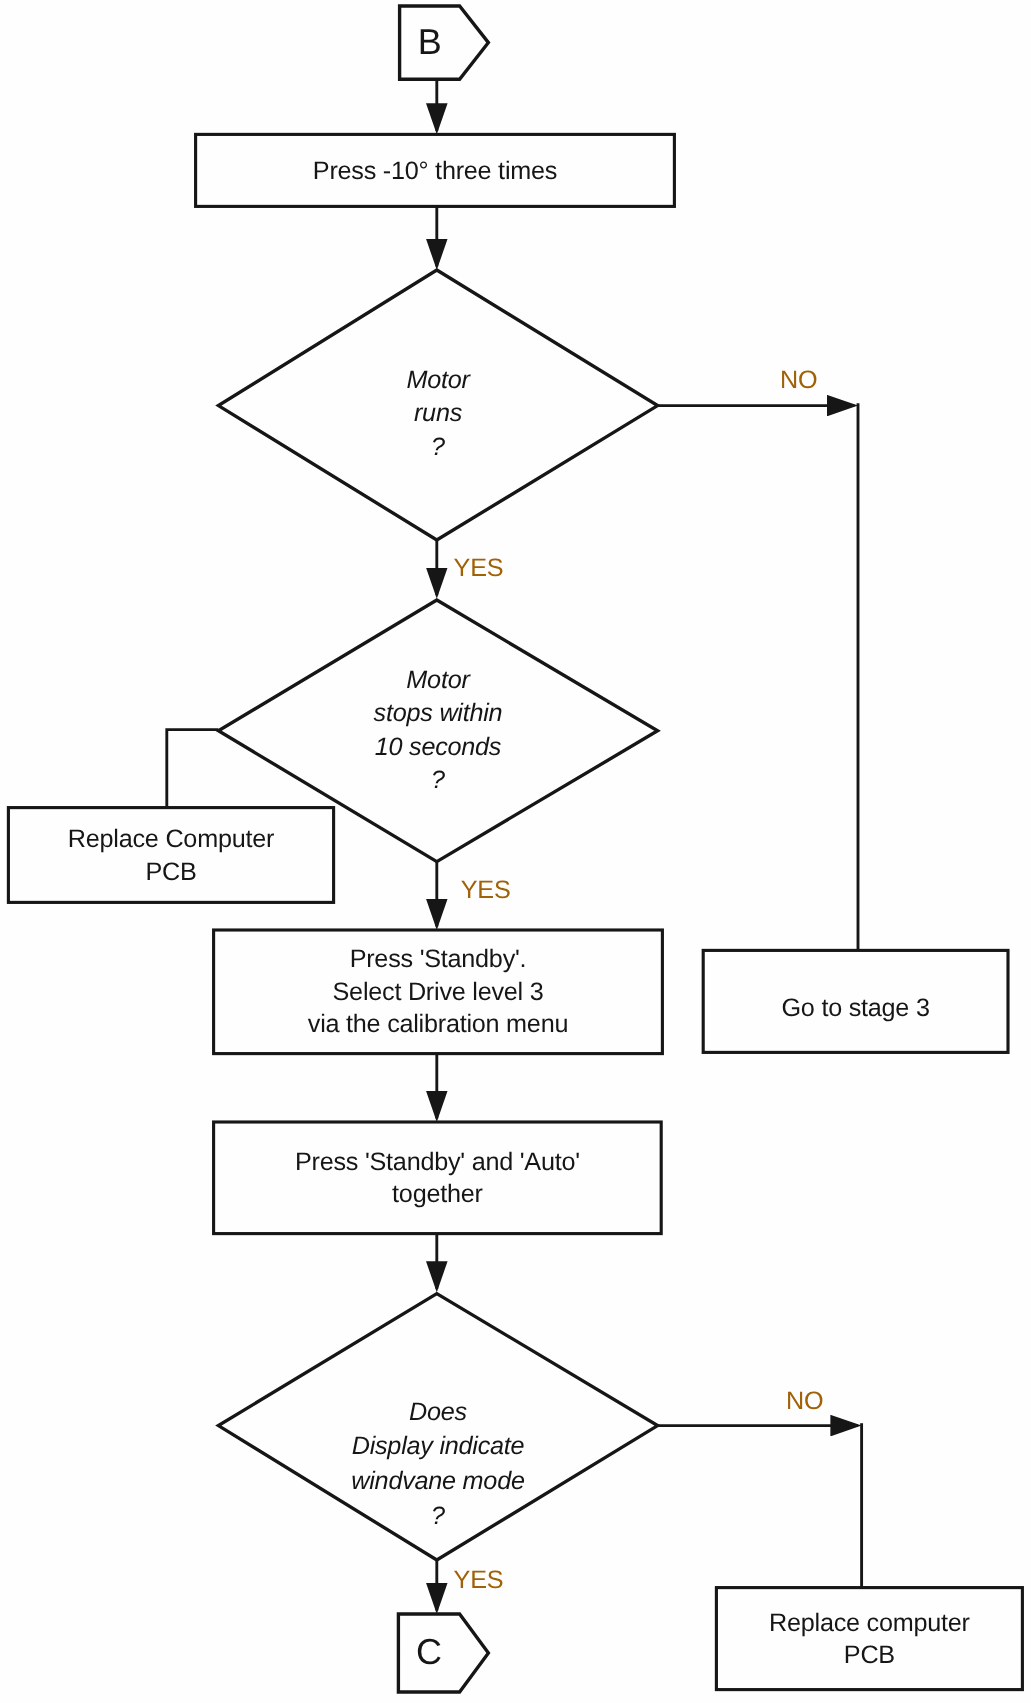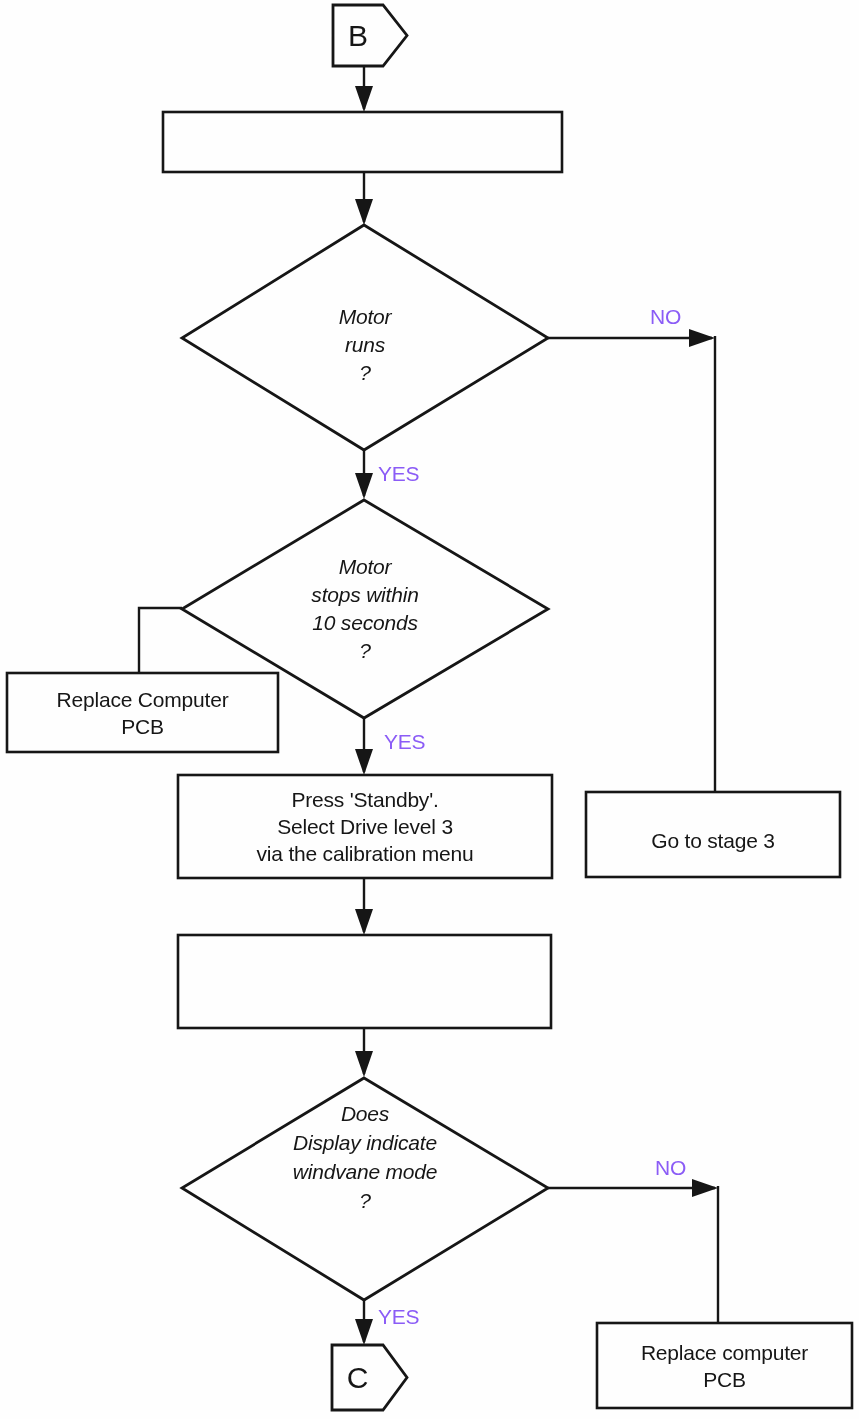--- a/index.html
+++ b/index.html
@@ -43,21 +43,21 @@
     line-height: 29px;
   }
   .connector-label {
     font-size: 30px;
     line-height: 30px;
   }
   .edge-label {
     position: absolute;
     font-size: 21px;
     line-height: 22px;
-    color: #8b5cf6;
+    color: #a16207;
     letter-spacing: -0.2px;
   }
 </style>
 </head>
 <body>
 
 <div id="page">
 
   <svg id="diagram-svg" viewBox="0 0 859 1419" xmlns="http://www.w3.org/2000/svg">
     <defs>
@@ -103,39 +103,42 @@
 
     <rect x="586" y="792" width="254" height="85" fill="#fefefe" stroke="#161616" stroke-width="2.6"></rect>
 
     <rect x="597" y="1323" width="255" height="85" fill="#fefefe" stroke="#161616" stroke-width="2.6"></rect>
 
     <polygon points="332,1345 383,1345 407,1377.5 383,1410 332,1410" fill="#fefefe" stroke="#161616" stroke-width="2.8"></polygon>
   </svg>
 
   <div class="node-label connector-label" style="left:333px; top:5px; width:50px; height:61px;">B</div>
 
+  <div class="node-label" style="left:163px; top:112px; width:399px; height:60px;">Press -10° three times</div>
 
   <div class="node-label diamond-label" style="left:182px; top:240px; width:366px; height:210px;">Motor
 runs
 ?</div>
 
   <div class="node-label diamond-label" style="left:182px; top:500px; width:366px; height:218px;">Motor
 stops within
 10 seconds
 ?</div>
 
   <div class="node-label" style="left:7px; top:673px; width:271px; height:79px;">Replace Computer
 PCB</div>
 
   <div class="node-label" style="left:178px; top:775px; width:374px; height:103px;text-align:center;">Press 'Standby'.
 Select Drive level 3
 via the calibration menu</div>
 
+  <div class="node-label" style="left:178px; top:935px; width:373px; height:93px;">Press 'Standby' and 'Auto'
+together</div>
 
-  <div class="node-label diamond-label tall" style="left:182px; top:1046px; width:366px; height:222px;">Does
+  <div class="node-label diamond-label tall" style="left:182px; top:1109px; width:366px; height:222px;">Does
 Display indicate
 windvane mode
 ?</div>
 
   <div class="node-label" style="left:586px; top:792px; width:254px; height:96px;">Go to stage 3</div>
 
   <div class="node-label" style="left:597px; top:1323px; width:255px; height:85px;">Replace computer
 PCB</div>
 
   <div class="node-label connector-label" style="left:332px; top:1345px; width:51px; height:65px;">C</div>

